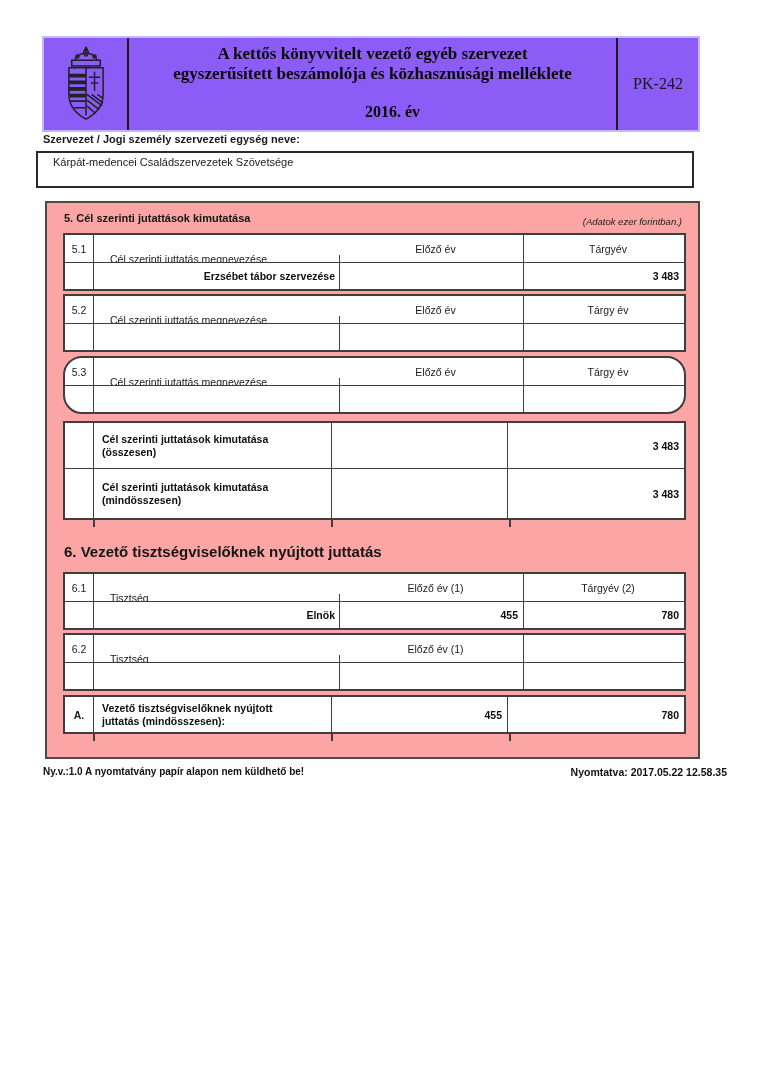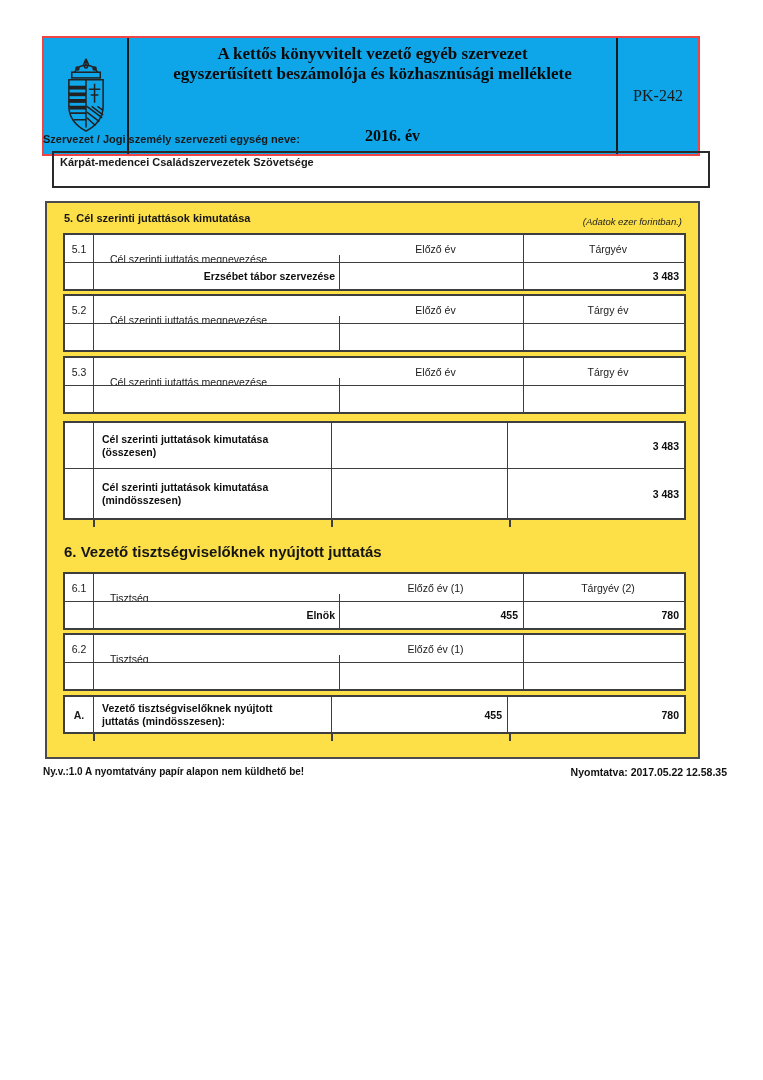--- a/index.html
+++ b/index.html
@@ -9,51 +9,51 @@
   *{margin:0;padding:0;box-sizing:border-box;}
   html,body{background:#fff;}
   body{
     width:763px;height:1080px;position:relative;
     font-family:"Liberation Sans",sans-serif;color:var(--tc);
     -webkit-font-smoothing:antialiased;
   }
 
   
   .header-box{
-    position:absolute;left:42px;top:36px;width:658px;height:120px;
-    border:2px solid #ef4444;display:flex;background:#0ea5e9;
+    position:absolute;left:42px;top:36px;width:658px;height:96px;
+    border:2px solid #c4b5fd;display:flex;background:#8b5cf6;
   }
   .arms-cell{width:85px;border-right:2px solid #1c1c1c;display:flex;align-items:center;justify-content:center;}
   .title-cell{flex:1;border-right:2px solid #1c1c1c;position:relative;text-align:center;
     font-family:"Liberation Serif",serif;}
   .title-lines{margin-top:6px;font-weight:bold;font-size:17px;line-height:20px;color:#0a0a0a;}
   .title-year{position:absolute;bottom:9px;left:0;right:0;font-weight:bold;font-size:16px;color:#0a0a0a;padding-left:40px;}
   .pk-cell{width:80px;display:flex;align-items:center;justify-content:center;
     font-family:"Liberation Serif",serif;font-size:16px;color:#1a1a1a;}
 
   
   .org-label{position:absolute;left:43px;top:133px;font-size:11px;font-weight:bold;color:#1a1a1a;}
   .org-box{
-    position:absolute;left:52px;top:151px;width:658px;height:37px;
-    border:2px solid #2a2a2a;padding:3px 6px;font-size:11px;font-weight:bold;color:#1a1a1a;
+    position:absolute;left:36px;top:151px;width:658px;height:37px;
+    border:2px solid #2a2a2a;padding:3px 15px;font-size:11px;font-weight:normal;color:#1a1a1a;
   }
 
   
   .main-box{
     position:absolute;left:45px;top:201px;width:655px;height:558px;
-    border:2px solid #4a4a4a;padding:9px 15px 0 16px;background:#fde047;
+    border:2px solid #4a4a4a;padding:9px 15px 0 16px;background:#fca5a5;
   }
   .sec-head{display:flex;justify-content:space-between;align-items:flex-end;margin:0 1px 9px 1px;}
   .sec-title{font-size:11px;font-weight:bold;color:#151515;}
   .unit-note{font-size:9.5px;font-style:italic;color:#222;position:relative;top:3px;}
   .sec-title6{font-size:15px;font-weight:bold;color:#151515;margin:16px 0 12px 1px;}
 
   
   .block{border:2px solid var(--bc);width:623px;background:#fff;}
-  .gap3{margin-bottom:3px;} .gap4{margin-bottom:4px;} .gap7{margin-bottom:7px;}
+  .gap3{margin-bottom:3px;} .gap4{margin-bottom:4px;} .gap7{margin-bottom:7px;border-radius:19px;}
   .row{display:grid;grid-template-columns:29px 238px 176px auto;}
   .row + .row{border-top:1.5px solid var(--bc);}
   .hrow,.drow{height:27px;gap:8px;}
   .c{border-right:1.5px solid var(--bc);display:flex;align-items:center;font-size:10.5px;color:#1a1a1a;overflow:hidden;}
   .c.last{border-right:none;}
   .c.num{justify-content:center;}
   .c.nameh{padding-left:8px;margin-top:20px;}
   .c.ch{justify-content:center;}
   .c.entry{justify-content:flex-end;padding-right:4px;font-weight:bold;color:#0e0e0e;}
   .c.val{justify-content:flex-end;padding-right:5px;font-weight:bold;color:#0e0e0e;}

